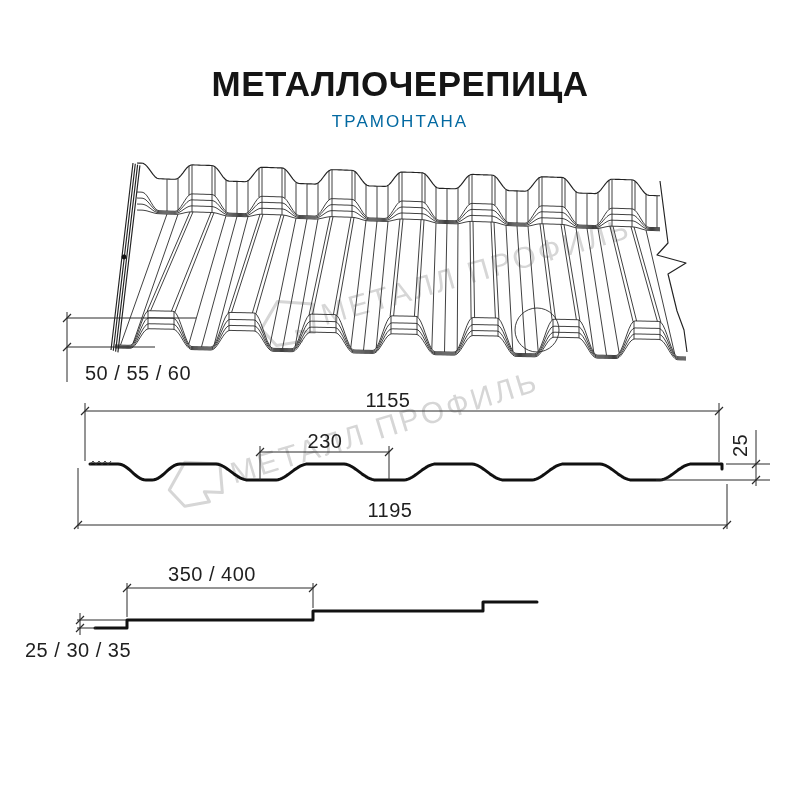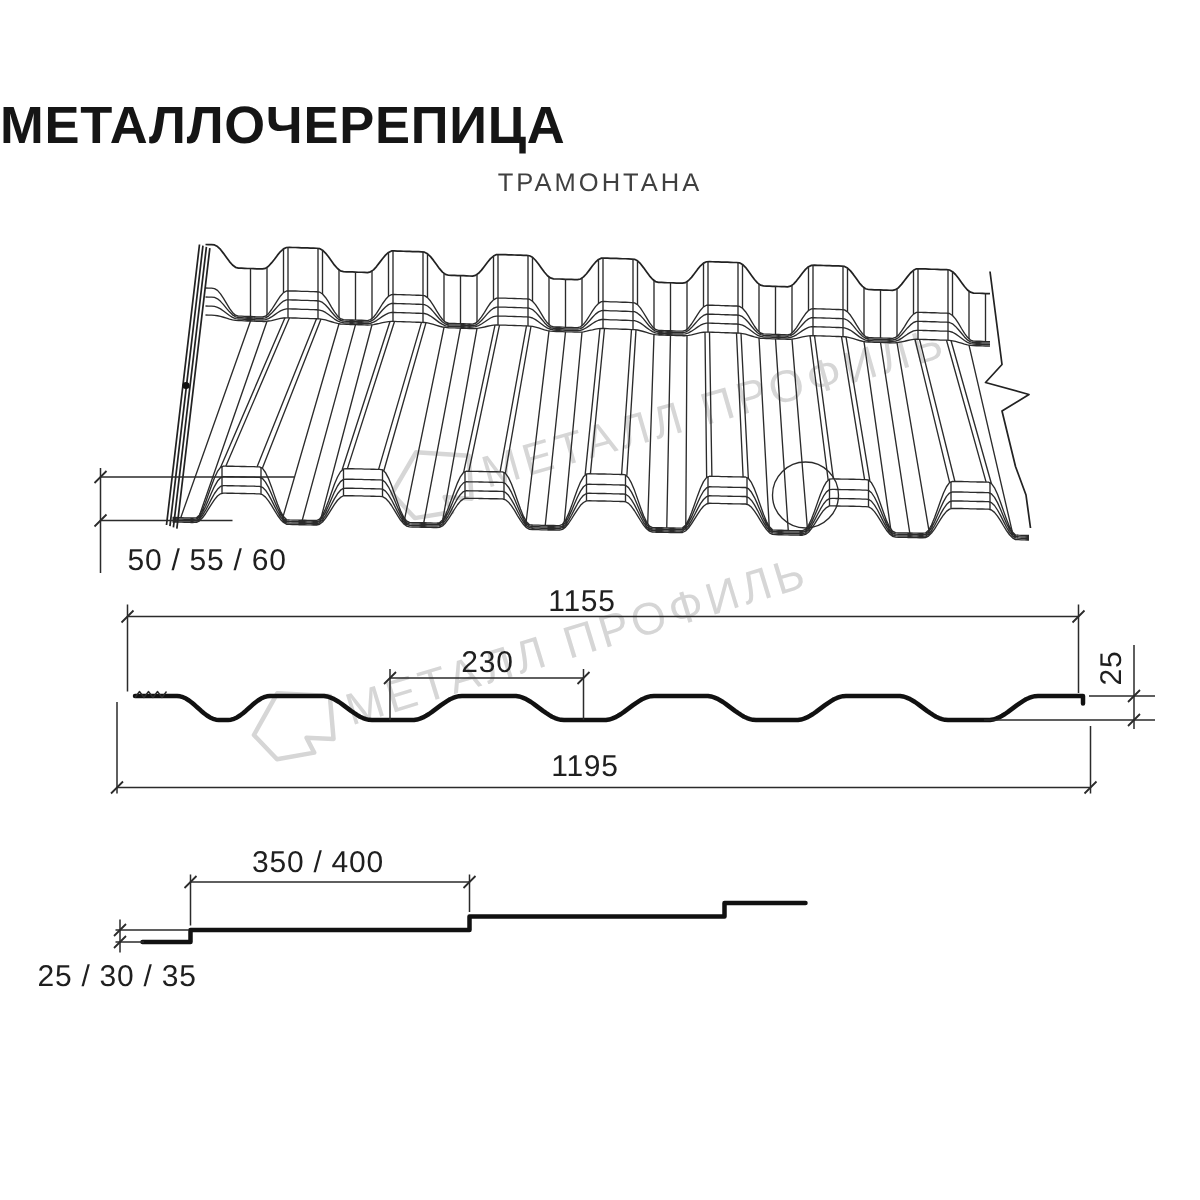--- a/index.html
+++ b/index.html
@@ -1,21 +1,21 @@
 <!DOCTYPE html>
 <html><head>
 <meta charset="utf-8">
 <style>
   html,body{margin:0;padding:0;background:#fff;}
   body{width:800px;height:800px;position:relative;font-family:"Liberation Sans",sans-serif;}
   .sheet{position:absolute;inset:0;background:#fff;overflow:hidden;}
-  .title{position:absolute;top:64px;left:0;right:0;
+  .title{position:absolute;top:64px;left:0;right:0;text-align:center;
          font-size:35px;font-weight:bold;letter-spacing:.5px;color:#151515;}
   .subtitle{position:absolute;top:112px;left:0;right:0;text-align:center;
-         font-size:17px;letter-spacing:2px;color:#404040;}
+         font-size:17px;letter-spacing:2px;color:#0369a1;}
   svg{position:absolute;left:0;top:0;}
   .ln{fill:none;stroke:#2b2b2b;stroke-width:.9;stroke-linejoin:round;}
   .ln2{fill:none;stroke:#222;stroke-width:1.15;stroke-linejoin:round;}
   .thick{fill:none;stroke:#111;stroke-width:3;stroke-linejoin:round;stroke-linecap:round;}
   .dimln{fill:none;stroke:#2b2b2b;stroke-width:1;}
   .tick{fill:none;stroke:#2b2b2b;stroke-width:1.2;}
   .dim{font-family:"Liberation Sans",sans-serif;font-size:20px;fill:#1f1f1f;letter-spacing:.5px;}
   .wm{font-family:"Liberation Sans",sans-serif;font-size:30px;letter-spacing:3px;fill:#d6d6d6;}
   .wmlogo{fill:none;stroke:#d6d6d6;stroke-width:3;stroke-linejoin:round;}
 </style>

